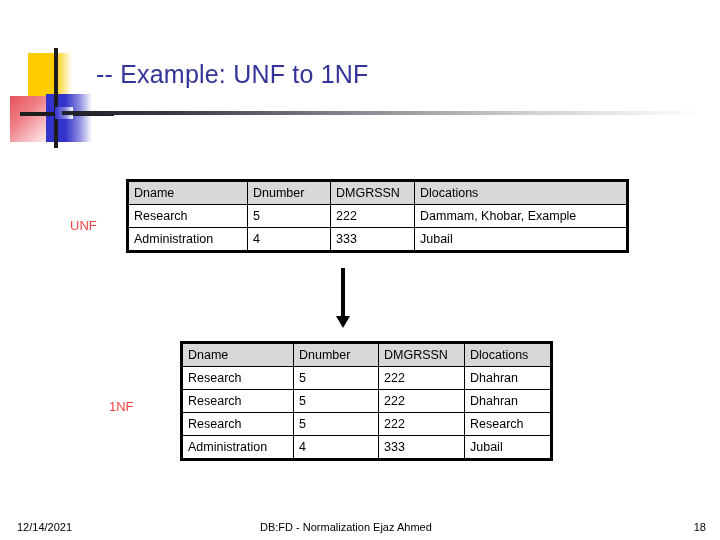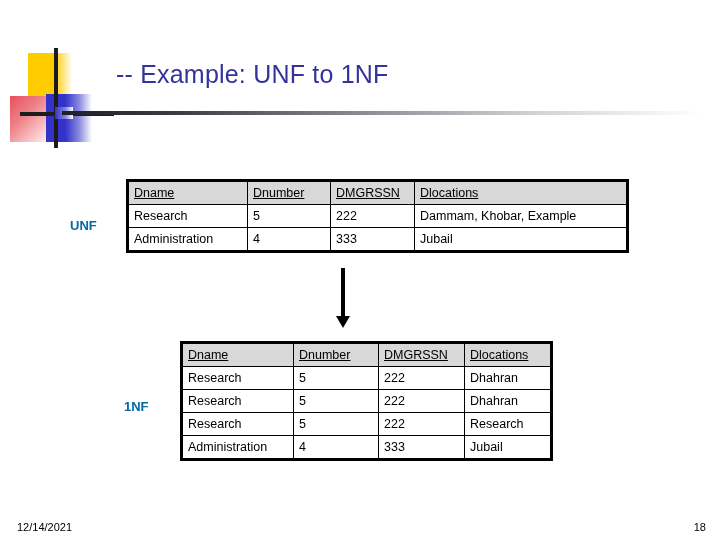--- a/index.html
+++ b/index.html
@@ -36,21 +36,21 @@
     background: #1c1c1c;
   }
   .bar-h {
     position: absolute; left: 12px; top: 64px; width: 94px; height: 4px;
     background: #1c1c1c;
   }
 
   
   #title {
     position: absolute;
-    left: 116px; top: 60px;
+    left: 96px; top: 60px;
     font-size: 25px;
     color: #333399;
     letter-spacing: 0.2px;
     white-space: nowrap;
   }
   #title-rule {
     position: absolute;
     left: 62px; top: 111px;
     width: 640px; height: 4px;
     background: linear-gradient(to right, #1f1f28 0%, #3b3b44 18%, #8e8e96 48%, #d2d2d6 74%, #ffffff 100%);
@@ -59,25 +59,25 @@
     position: absolute;
     left: 55px; top: 107px;
     width: 18px; height: 12px;
     background: linear-gradient(to right, #3333CC 0%, #8a8ae0 60%, #ffffff 100%);
   }
 
   
   .sect-label {
     position: absolute;
     font-size: 13px;
-    font-weight: bold;
-    color: #0369a1;
+    font-weight: normal;
+    color: #ef4444;
   }
   #label-unf { left: 70px; top: 218px; }
-  #label-1nf { left: 124px; top: 399px; }
+  #label-1nf { left: 109px; top: 399px; }
 
   
   table.nf {
     position: absolute;
     border-collapse: collapse;
     background: #ffffff;
     table-layout: fixed;
   }
   table.nf td, table.nf th {
     border: 1px solid #000000;
@@ -86,21 +86,20 @@
     text-align: left;
     padding: 2px 5px;
     color: #000000;
     height: 23px;
     vertical-align: middle;
     white-space: nowrap;
     overflow: hidden;
   }
   table.nf th {
     background: #D8D8D8;
-    text-decoration: underline;
   }
   table.nf { outline: 2px solid #000000; }
 
   #tbl-unf { left: 128px; top: 181px; width: 498px; }
   #tbl-unf col.c0 { width: 119px; }
   #tbl-unf col.c1 { width: 83px; }
   #tbl-unf col.c2 { width: 84px; }
   #tbl-unf col.c3 { width: 212px; }
 
   #tbl-1nf { left: 182px; top: 343px; width: 368px; }
@@ -227,15 +226,16 @@
       <tr>
         <td>Administration</td>
         <td>4</td>
         <td>333</td>
         <td>Jubail</td>
       </tr>
     </tbody>
   </table>
 
   <div class="footer-txt" id="footer-date">12/14/2021</div>
+  <div class="footer-txt" id="footer-center">DB:FD - Normalization   Ejaz Ahmed</div>
   <div class="footer-txt" id="footer-page">18</div>
 
 </div>
 
 </body></html>

